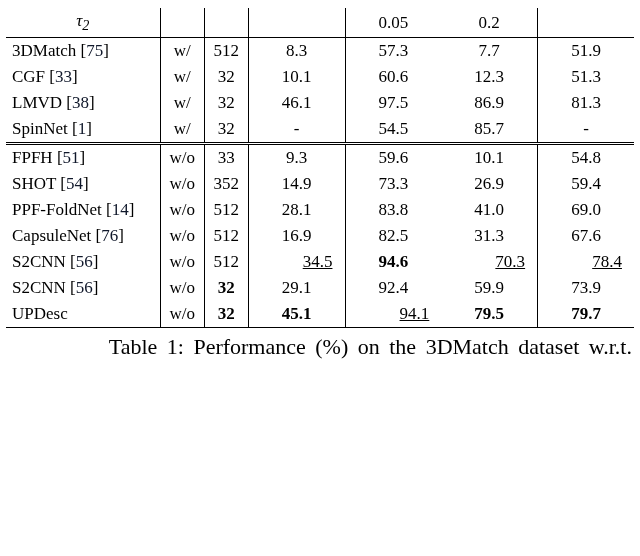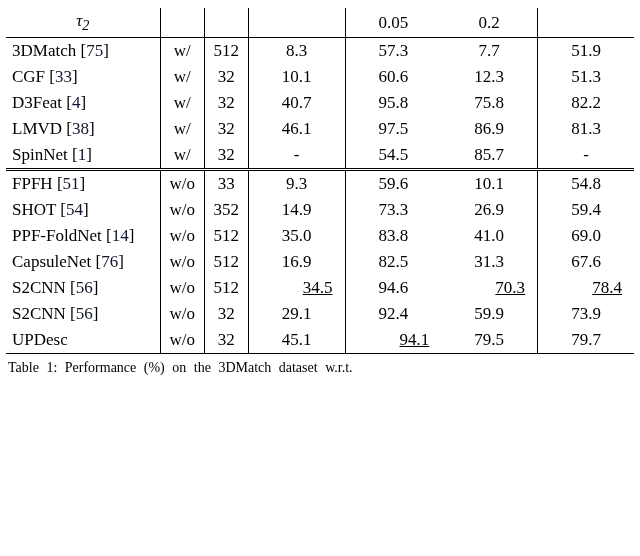--- a/index.html
+++ b/index.html
@@ -21,27 +21,27 @@
     padding: 3px 6px;
     text-align: center;
     vertical-align: middle;
     font-weight: normal;
   }
   .left { text-align: left; padding-left: 6px; }
   .top-rule    { border-top: 1.3px solid #000; }
   .bottom-rule { border-bottom: 1.3px solid #000; }
   .dbl-top     { border-top: 3px double #000; }
   .vsep-l { border-left: 1px solid #000; }
-  .bold { font-weight: normal; }
+  .bold { font-weight: bold; }
   .ul   { text-decoration: underline; padding-left: 48px; }
   a.cite { color: #0f172a; text-decoration: none; }
   .caption {
     margin-top: 6px;
-    font-size: 14px;
-    text-align: left;
+    font-size: 22px;
+    text-align: right;
     padding: 0 2px;
     word-spacing: 4px;
   }
   .tau { vertical-align: bottom; text-align:center; padding-left:6px;}
 </style>
 </head>
 <body>
 
 <table>
 
@@ -73,29 +73,20 @@
       <tr>
         <td class="left">CGF [<a class="cite" href="#">33</a>]</td>
         <td class="vsep-l">w/</td>
         <td class="vsep-l">32</td>
         <td class="vsep-l">10.1</td>
         <td class="vsep-l">60.6</td>
         <td>12.3</td>
         <td class="vsep-l">51.3</td>
       </tr>
       <tr>
-        <td class="left">D3Feat [<a class="cite" href="#">4</a>]</td>
-        <td class="vsep-l">w/</td>
-        <td class="vsep-l">32</td>
-        <td class="vsep-l">40.7</td>
-        <td class="vsep-l">95.8</td>
-        <td>75.8</td>
-        <td class="vsep-l">82.2</td>
-      </tr>
-      <tr>
         <td class="left">LMVD [<a class="cite" href="#">38</a>]</td>
         <td class="vsep-l">w/</td>
         <td class="vsep-l">32</td>
         <td class="vsep-l">46.1</td>
         <td class="vsep-l">97.5</td>
         <td>86.9</td>
         <td class="vsep-l">81.3</td>
       </tr>
       <tr class="bottom-rule">
         <td class="left">SpinNet [<a class="cite" href="#">1</a>]</td>
@@ -123,21 +114,21 @@
         <td class="vsep-l">352</td>
         <td class="vsep-l">14.9</td>
         <td class="vsep-l">73.3</td>
         <td>26.9</td>
         <td class="vsep-l">59.4</td>
       </tr>
       <tr>
         <td class="left">PPF-FoldNet [<a class="cite" href="#">14</a>]</td>
         <td class="vsep-l">w/o</td>
         <td class="vsep-l">512</td>
-        <td class="vsep-l">35.0</td>
+        <td class="vsep-l">28.1</td>
         <td class="vsep-l">83.8</td>
         <td>41.0</td>
         <td class="vsep-l">69.0</td>
       </tr>
       <tr>
         <td class="left">CapsuleNet [<a class="cite" href="#">76</a>]</td>
         <td class="vsep-l">w/o</td>
         <td class="vsep-l">512</td>
         <td class="vsep-l">16.9</td>
         <td class="vsep-l">82.5</td>

